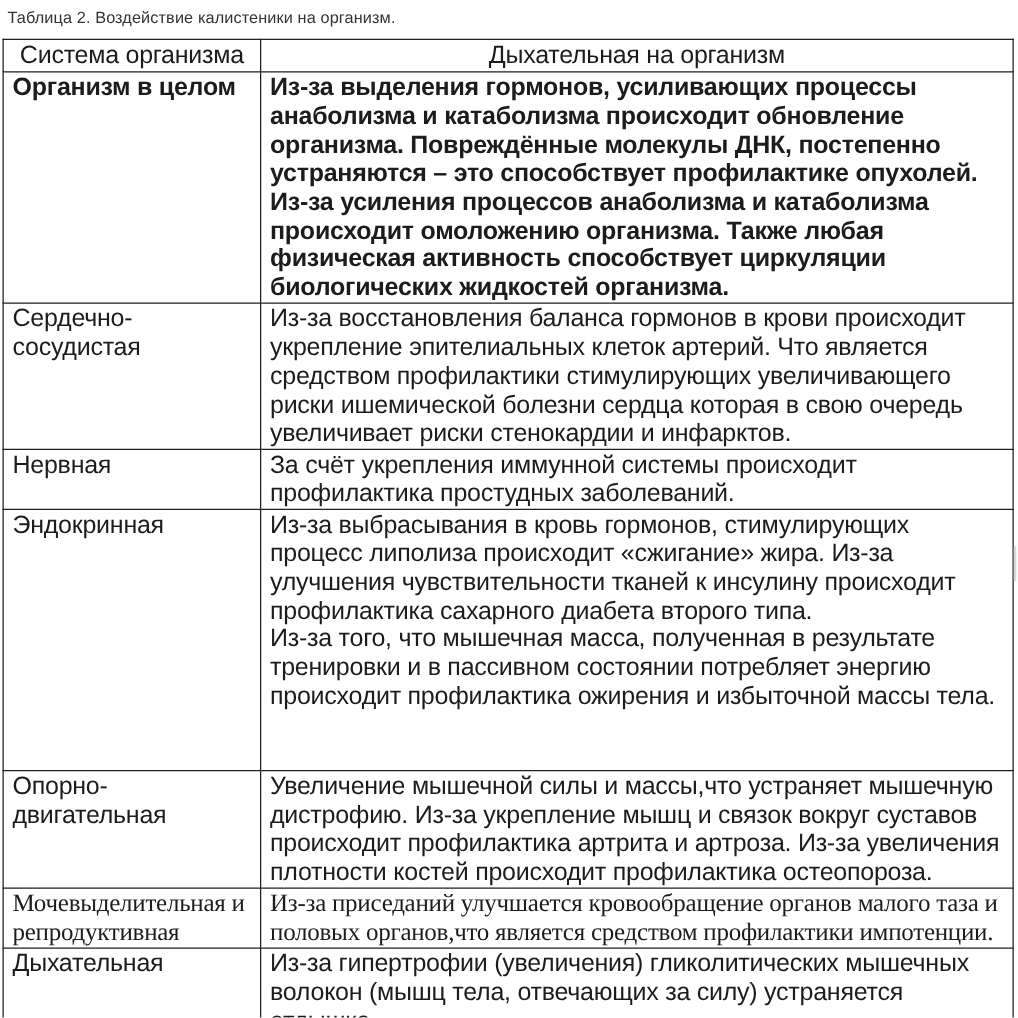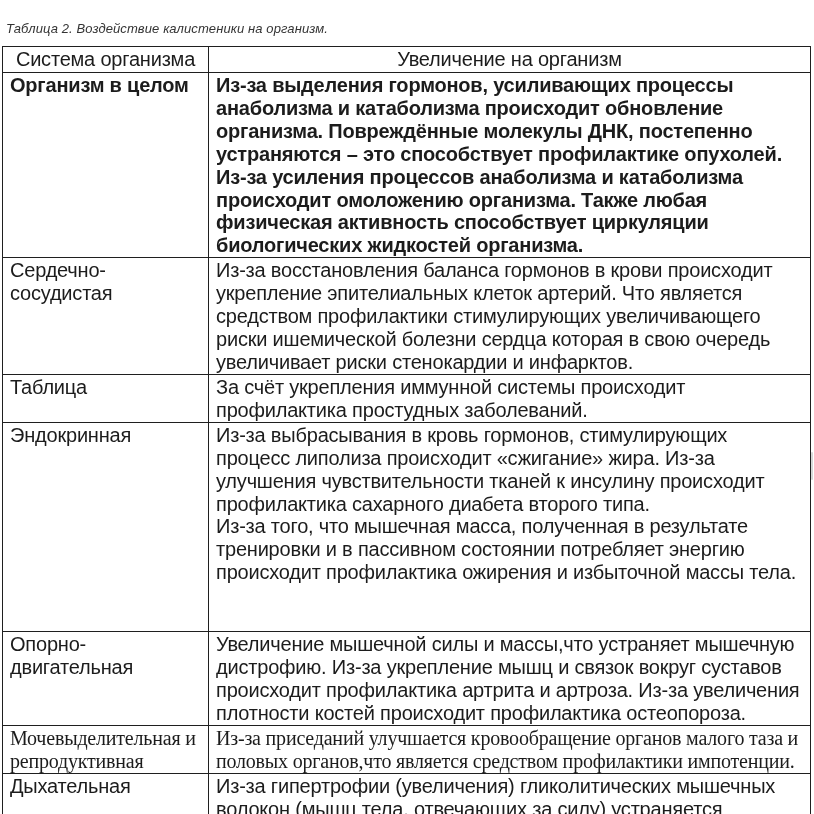--- a/index.html
+++ b/index.html
@@ -11,28 +11,26 @@
     font-family: "Liberation Sans", sans-serif;
     color: #1c1c1c;
     overflow: hidden;
   }
   .page {
     position: relative;
     width: 814px;
     height: 814px;
   }
   .caption {
-    font-style: italic;
     font-size: 13px;
     color: #333333;
     padding: 6px 0 0 6px;
     height: 24px;
     box-sizing: border-box;
     letter-spacing: 0.1px;
-    margin-top: 15px;
   }
   table.effects {
     border-collapse: collapse;
     table-layout: fixed;
     width: 808px;
     margin-left: 2px;
     margin-top: 7px;
   }
   col.c-system { width: 206px; }
   col.c-effect { width: 602px; }
@@ -81,34 +79,34 @@
   <div class="caption">Таблица 2. Воздействие калистеники на организм.</div>
 
   <table class="effects">
     <colgroup>
       <col class="c-system">
       <col class="c-effect">
     </colgroup>
     <thead>
       <tr>
         <th>Система организма</th>
-        <th>Увеличение на организм</th>
+        <th>Дыхательная на организм</th>
       </tr>
     </thead>
     <tbody>
       <tr class="r1">
         <td class="system-cell">Организм в целом</td>
         <td class="effect-cell">Из-за выделения гормонов, усиливающих процессы анаболизма и катаболизма происходит обновление организма. Повреждённые молекулы ДНК, постепенно устраняются – это способствует профилактике опухолей. Из-за усиления процессов анаболизма и катаболизма происходит омоложению организма. Также любая физическая активность способствует циркуляции биологических жидкостей организма.</td>
       </tr>
       <tr class="r2">
         <td class="system-cell">Сердечно-сосудистая</td>
         <td class="effect-cell">Из-за восстановления баланса гормонов в крови происходит укрепление эпителиальных клеток артерий. Что является средством профилактики стимулирующих увеличивающего риски ишемической болезни сердца которая в свою очередь увеличивает риски стенокардии и инфарктов.</td>
       </tr>
       <tr class="r3">
-        <td class="system-cell">Таблица</td>
+        <td class="system-cell">Нервная</td>
         <td class="effect-cell">За счёт укрепления иммунной системы происходит профилактика простудных заболеваний.</td>
       </tr>
       <tr class="r4">
         <td class="system-cell">Эндокринная</td>
         <td class="effect-cell">Из-за выбрасывания в кровь гормонов, стимулирующих процесс липолиза происходит «сжигание» жира. Из-за улучшения чувствительности тканей к инсулину происходит профилактика сахарного диабета второго типа.
 Из-за того, что мышечная масса, полученная в результате тренировки и в пассивном состоянии потребляет энергию происходит профилактика ожирения и избыточной массы тела.</td>
       </tr>
       <tr class="r5">
         <td class="system-cell">Опорно-двигательная</td>
         <td class="effect-cell">Увеличение мышечной силы и массы,что устраняет мышечную дистрофию. Из-за укрепление мышц и связок вокруг суставов происходит профилактика артрита и артроза. Из-за увеличения плотности костей происходит профилактика остеопороза.</td>

